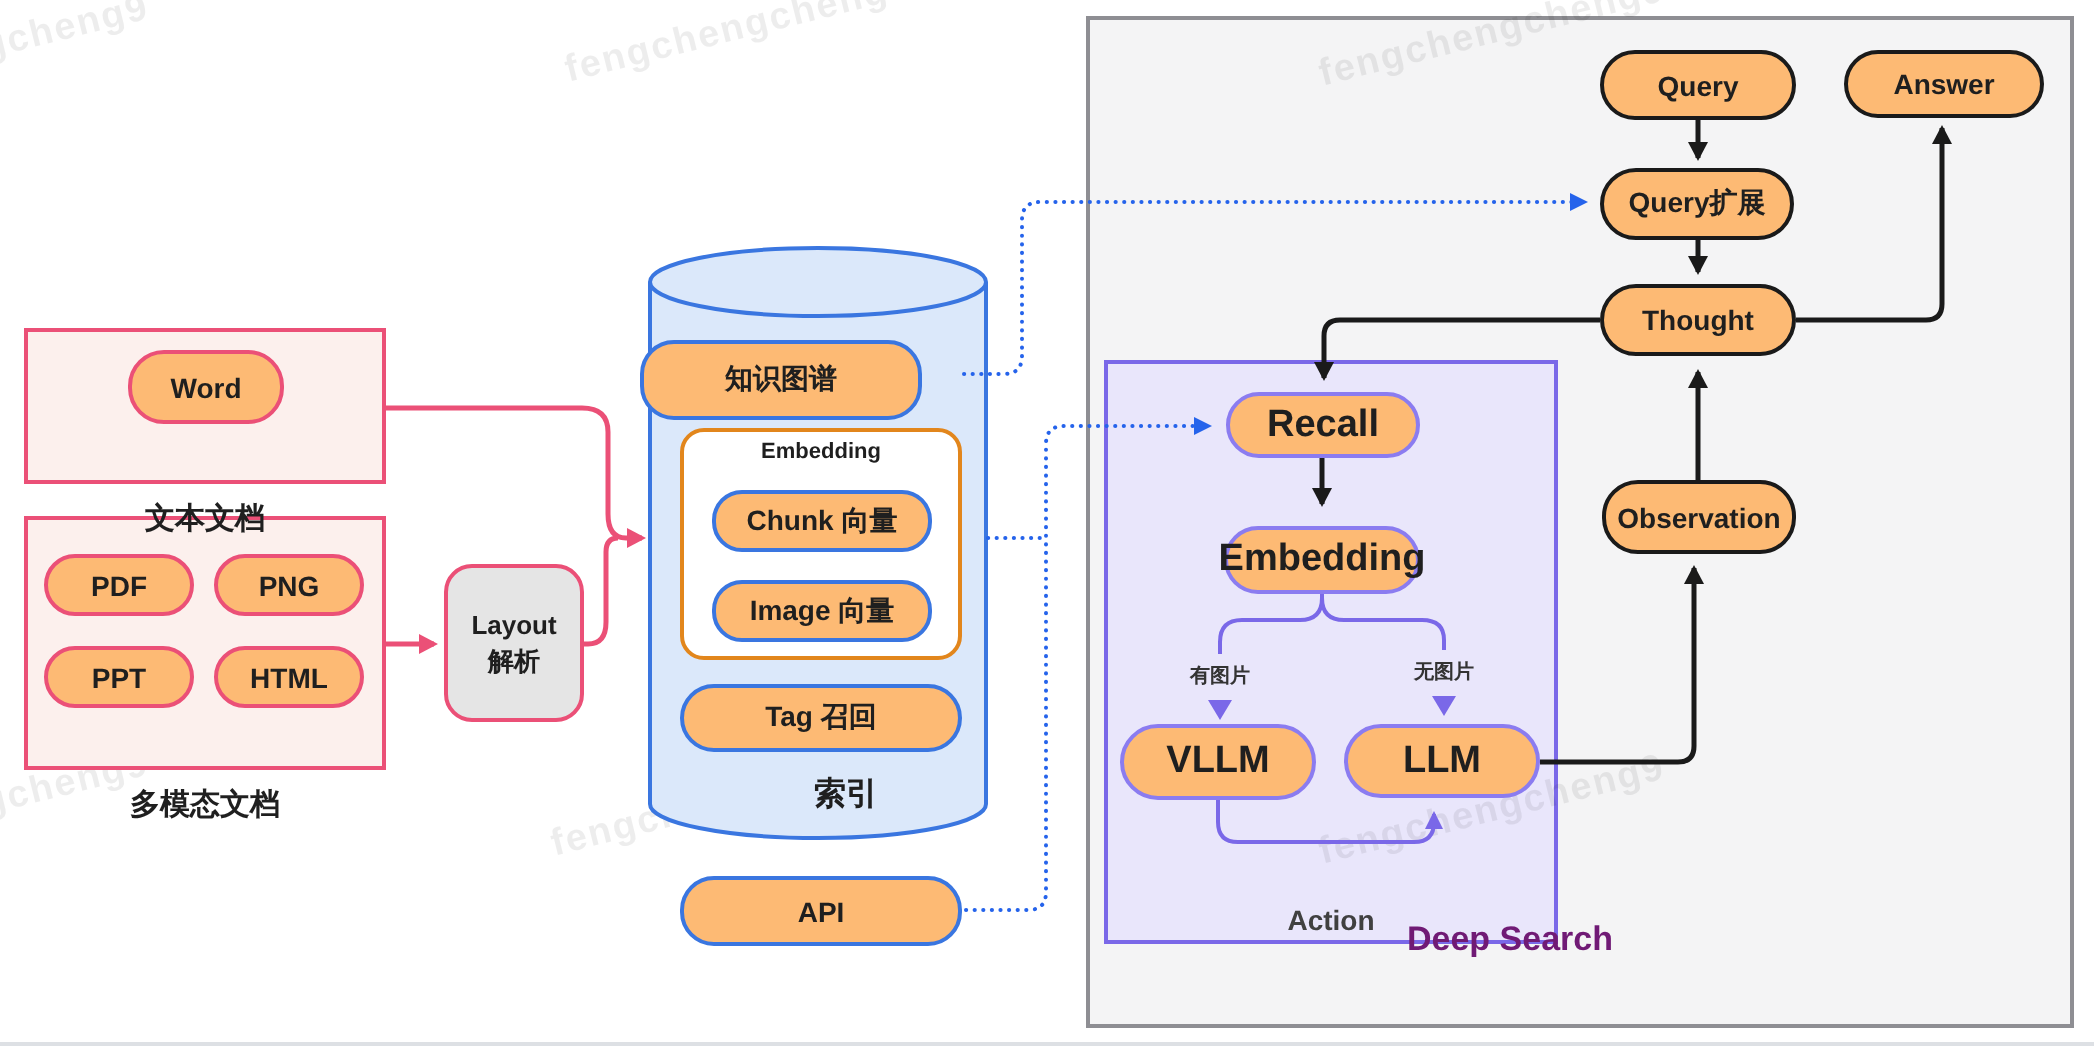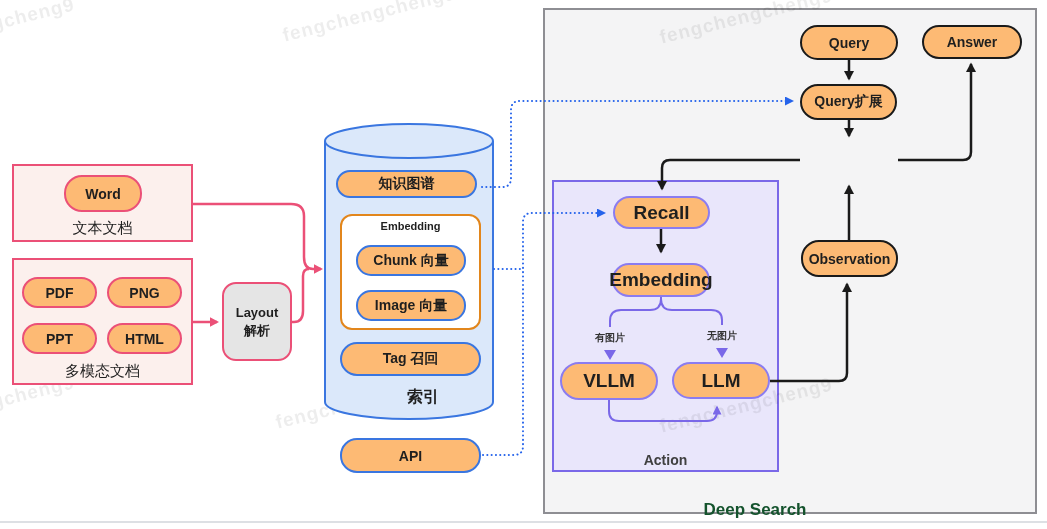--- a/index.html
+++ b/index.html
@@ -5,35 +5,35 @@
   html,body{margin:0;padding:0;background:#fff;}
   #canvas{position:relative;width:1047px;height:529px;background:#ffffff;overflow:hidden;
           font-family:"Liberation Sans","DejaVu Sans",sans-serif;color:#1f1f1f;}
   .abs{position:absolute;box-sizing:border-box;}
   .center{display:flex;align-items:center;justify-content:center;text-align:center;}
 
   
   .deep-search{left:543px;top:8px;width:494px;height:506px;background:#f4f4f5;border:2px solid #8e8e93;z-index:1;}
   .action-box{left:552px;top:180px;width:227px;height:292px;background:#e9e6fb;border:2px solid #7a68e8;z-index:1;}
   .pink-box{background:#fcf0ed;border:2px solid #eb5077;z-index:4;}
-  .ds-title{left:543px;top:500px;width:424px;font-size:17px;font-weight:600;z-index:4;color:#14532d;}
+  .ds-title{left:543px;top:460px;width:424px;font-size:17px;font-weight:600;z-index:4;color:#701a75;}
   .act-title{left:552px;top:452px;width:227px;font-size:14px;font-weight:600;z-index:4;color:#404040;}
 
   
   .node{background:#fdba74;font-weight:600;z-index:4;}
   .node-black{border:2.5px solid #1a1a1a;border-radius:18px;font-size:14px;}
   .node-purple{border:2px solid #8b7cf0;border-radius:17px;font-size:19px;}
   .pill-blue{border:2px solid #3a76e0;border-radius:17px;font-size:14px;}
   .chip-pink{border:2px solid #eb5077;border-radius:16px;font-size:14px;}
   .embed-box{left:340px;top:214px;width:141px;height:116px;background:#fff;border:2px solid #e2861c;border-radius:12px;z-index:4;}
   .embed-title{left:340px;top:220px;width:141px;font-size:11px;font-weight:600;z-index:5;}
   .layout-box{left:222px;top:282px;width:70px;height:79px;background:#e5e5e5;border:2px solid #eb5077;border-radius:14px;
               font-size:13px;font-weight:600;line-height:18px;z-index:4;}
   .idx-title{left:325px;top:387px;width:168px;font-size:16px;font-weight:600;z-index:4;padding-left:28px;}
-  .grp-title{font-size:15px;font-weight:400;z-index:5;}
+  .grp-title{font-size:15px;font-weight:700;z-index:5;margin-top:31px;}
   .branch-lbl{font-size:10px;font-weight:600;color:#333;z-index:5;}
 
   
   .wm{position:absolute;font-size:19px;font-weight:700;letter-spacing:1px;color:rgba(0,0,0,0.07);
       white-space:nowrap;transform:rotate(-14deg);transform-origin:left center;z-index:2;}
 
   svg.wires{position:absolute;left:0;top:0;z-index:3;}
   .divider{left:0;top:521px;width:1047px;height:2px;background:#dde0e4;z-index:0;}
 </style>
 </head>
@@ -116,32 +116,33 @@
   <div class="abs node chip-pink center" style="left:107px;top:323px;width:75px;height:31px;z-index:5">HTML</div>
   <div class="abs center grp-title" style="left:12px;top:360px;width:181px;height:22px">多模态文档</div>
 
   <div class="abs layout-box center">
     <div>
       <div>Layout</div>
       <div>解析</div>
     </div>
   </div>
 
-  <div class="abs node pill-blue center" style="left:336px;top:170px;width:141px;height:28px">知识图谱</div>
+  <div class="abs node pill-blue center" style="left:320px;top:170px;width:141px;height:40px">知识图谱</div>
   <div class="abs embed-box"></div>
   <div class="abs center embed-title">Embedding</div>
   <div class="abs node pill-blue center" style="left:356px;top:245px;width:110px;height:31px;border-radius:15px;z-index:5">Chunk 向量</div>
   <div class="abs node pill-blue center" style="left:340px;top:342px;width:141px;height:34px">Tag 召回</div>
   <div class="abs node pill-blue center" style="left:356px;top:290px;width:110px;height:31px;border-radius:15px;z-index:5">Image 向量</div>
   <div class="abs center idx-title">索引</div>
   <div class="abs node pill-blue center" style="left:340px;top:438px;width:141px;height:35px">API</div>
 
   <div class="abs node node-black center" style="left:800px;top:25px;width:98px;height:35px">Query</div>
   <div class="abs node node-black center" style="left:922px;top:25px;width:100px;height:34px">Answer</div>
   <div class="abs node node-black center" style="left:800px;top:84px;width:97px;height:36px">Query扩展</div>
+  <div class="abs node node-black center" style="left:800px;top:142px;width:98px;height:36px">Thought</div>
   <div class="abs node node-black center" style="left:801px;top:240px;width:97px;height:37px">Observation</div>
 
   <div class="abs node node-purple center" style="left:613px;top:196px;width:97px;height:33px">Recall</div>
   <div class="abs node node-purple center" style="left:612px;top:263px;width:98px;height:34px">Embedding</div>
   <div class="abs node node-purple center" style="left:560px;top:362px;width:98px;height:38px;border-radius:19px">VLLM</div>
   <div class="abs node node-purple center" style="left:672px;top:362px;width:98px;height:37px;border-radius:19px">LLM</div>
   <div class="abs center branch-lbl" style="left:592px;top:331px;width:36px">有图片</div>
   <div class="abs center branch-lbl" style="left:704px;top:329px;width:36px">无图片</div>
 
   <div class="abs center act-title">Action</div>

